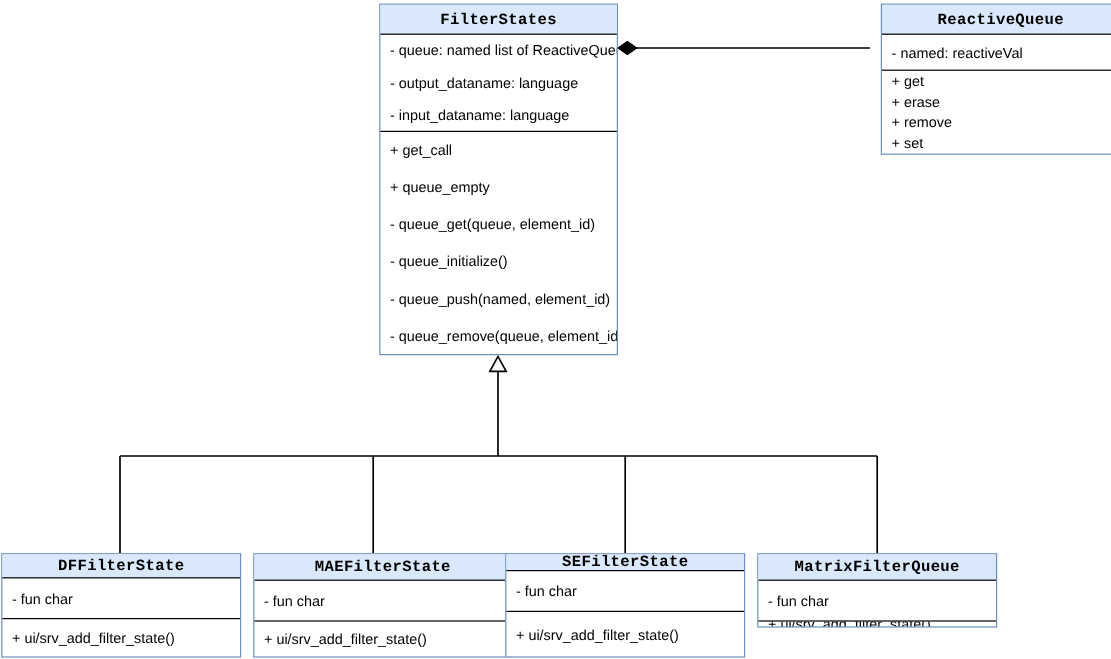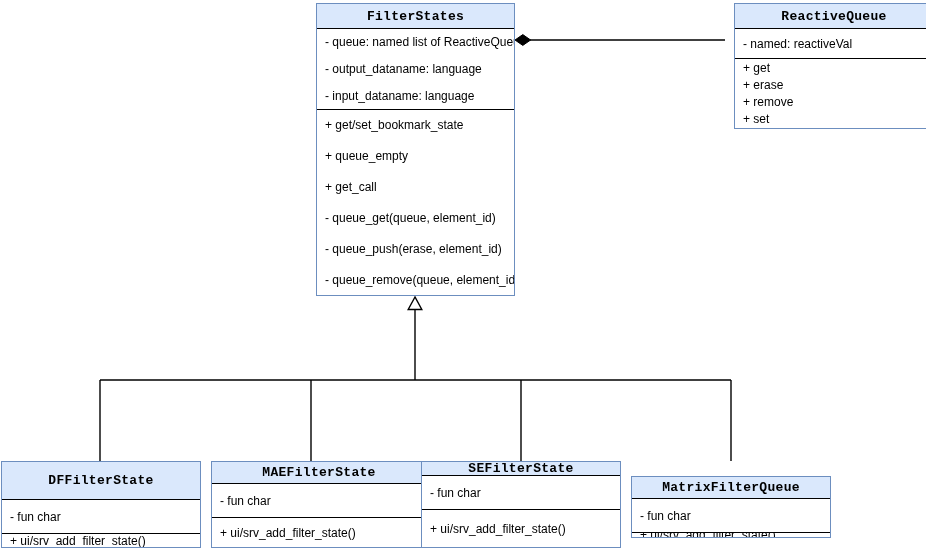--- a/index.html
+++ b/index.html
@@ -70,44 +70,44 @@
   </svg>
 
   <div class="uml-box" style="left:316px;top:3px;width:199px;height:293px">
     <div class="uml-title" style="height:25px">FilterStates</div>
     <div class="uml-section attrs" style="flex:0 0 80px">
       <div class="uml-row">- queue: named list of ReactiveQueu</div>
       <div class="uml-row">- output_dataname: language</div>
       <div class="uml-row">- input_dataname: language</div>
     </div>
     <div class="uml-section methods">
-      <div class="uml-row">+ get/set_bookmark_state</div>
+      <div class="uml-row">+ get_call</div>
       <div class="uml-row">+ queue_empty</div>
-      <div class="uml-row">+ get_call</div>
       <div class="uml-row">- queue_get(queue, element_id)</div>
-      <div class="uml-row">- queue_push(erase, element_id)</div>
+      <div class="uml-row">- queue_initialize()</div>
+      <div class="uml-row">- queue_push(named, element_id)</div>
       <div class="uml-row">- queue_remove(queue, element_id</div>
     </div>
   </div>
 
   <div class="uml-box" style="left:734px;top:3px;width:200px;height:126px">
     <div class="uml-title" style="height:25px">ReactiveQueue</div>
     <div class="uml-section attrs" style="flex:0 0 29px">
       <div class="uml-row">- named: reactiveVal</div>
     </div>
     <div class="uml-section methods">
       <div class="uml-row">+ get</div>
       <div class="uml-row">+ erase</div>
       <div class="uml-row">+ remove</div>
       <div class="uml-row">+ set</div>
     </div>
   </div>
 
   <div class="uml-box" style="left:1px;top:461px;width:200px;height:87px">
-    <div class="uml-title" style="height:38px">DFFilterState</div>
+    <div class="uml-title" style="height:20px">DFFilterState</div>
     <div class="uml-section attrs" style="flex:0 0 33px">
       <div class="uml-row">- fun char</div>
     </div>
     <div class="uml-section methods">
       <div class="uml-row">+ ui/srv_add_filter_state()</div>
     </div>
   </div>
 
   <div class="uml-box" style="left:211px;top:461px;width:216px;height:87px">
     <div class="uml-title" style="height:22px">MAEFilterState</div>
@@ -122,21 +122,21 @@
   <div class="uml-box" style="left:421px;top:461px;width:200px;height:87px">
     <div class="uml-title" style="height:14px">SEFilterState</div>
     <div class="uml-section attrs" style="flex:0 0 33px">
       <div class="uml-row">- fun char</div>
     </div>
     <div class="uml-section methods">
       <div class="uml-row">+ ui/srv_add_filter_state()</div>
     </div>
   </div>
 
-  <div class="uml-box" style="left:631px;top:476px;width:200px;height:62px">
+  <div class="uml-box" style="left:631px;top:461px;width:200px;height:62px">
     <div class="uml-title" style="height:22px">MatrixFilterQueue</div>
     <div class="uml-section attrs" style="flex:0 0 33px">
       <div class="uml-row">- fun char</div>
     </div>
     <div class="uml-section methods">
       <div class="uml-row">+ ui/srv_add_filter_state()</div>
     </div>
   </div>
 
 </div>

